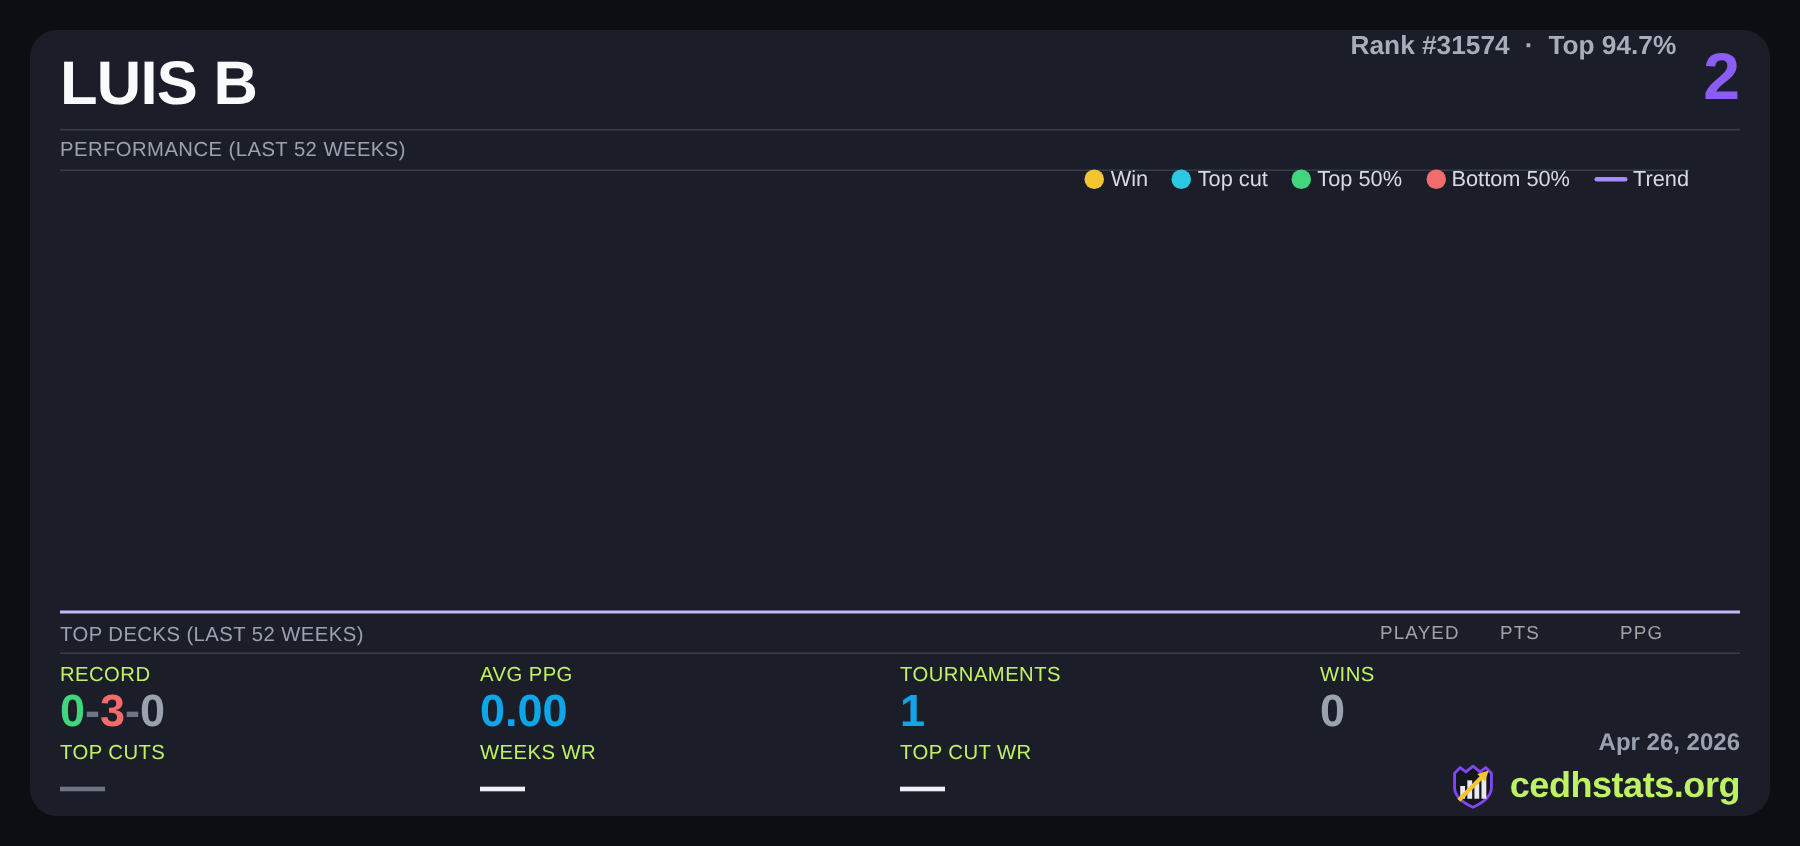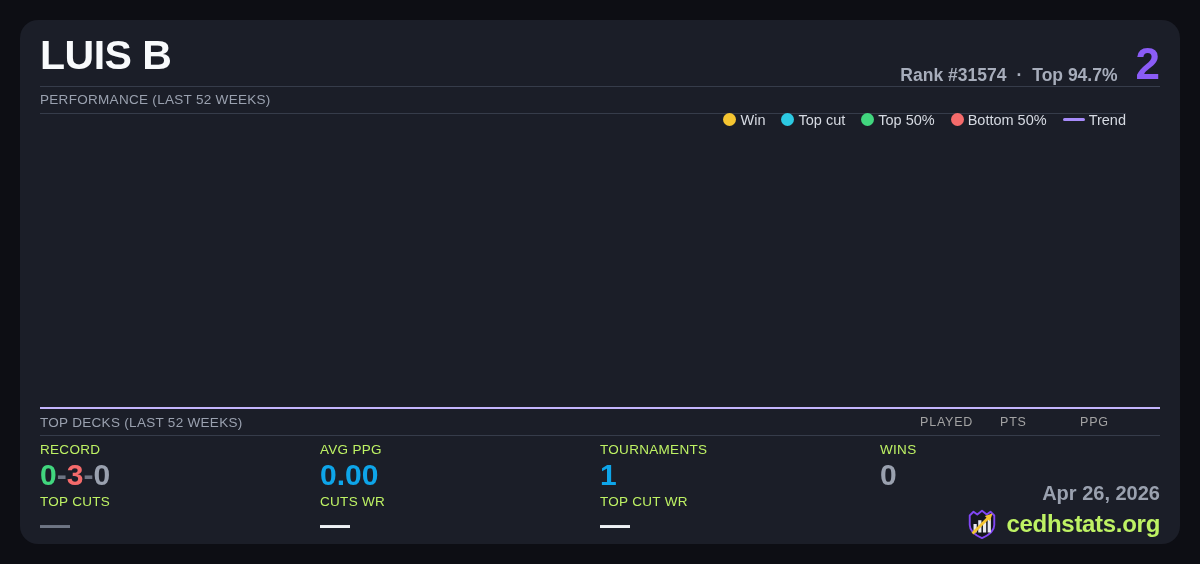--- a/index.html
+++ b/index.html
@@ -17,21 +17,21 @@
   .header-row{
     position:absolute;left:20px;top:0;width:1120px;height:66px;
     border-bottom:1px solid #363c4a;
   }
   .player-name{
     position:absolute;left:0;top:13px;
     font-size:41px;font-weight:800;letter-spacing:-0.5px;color:#f8fafc;line-height:1.1;
   }
   .header-right{
     position:absolute;right:0;top:0;height:66px;
-    display:flex;align-items:flex-end;gap:18px;
+    display:flex;align-items:flex-start;gap:18px;
   }
   .rank-line{font-size:17.5px;font-weight:600;color:#a7adbb;display:flex;gap:10px;align-items:center;}
   .score{font-size:44px;font-weight:800;color:#8b5cf6;line-height:1;margin-top:10px;}
   
   .perf-row{
     position:absolute;left:20px;top:66px;width:1086px;height:27px;
     border-bottom:1px solid #363c4a;
     display:flex;justify-content:space-between;align-items:center;
   }
   .section-title{font-size:13.5px;color:#9aa1af;letter-spacing:0.3px;}
@@ -68,21 +68,21 @@
   .rec-draw{color:#9aa1af;}
   .rec-sep{color:#6e7584;}
   .stat-dash{font-size:30px;font-weight:700;line-height:1.05;margin-top:0;}
   .dash-gray{color:#6e7584;}
   .dash-white{color:#eef1f5;}
   
   .footer{
     position:absolute;right:20px;bottom:3px;
     display:flex;flex-direction:column;align-items:flex-end;
   }
-  .date{font-size:20px;font-weight:600;color:#9aa1af;margin-bottom:2px;margin-left:28px;}
+  .date{font-size:16px;font-weight:600;color:#9aa1af;margin-bottom:2px;margin-left:28px;}
   .brand-row{display:flex;align-items:center;gap:8px;}
   .brand-name{font-size:24px;font-weight:700;color:#bef264;letter-spacing:-0.3px;}
 </style>
 </head>
 <body>
 
 <div class="card">
 
   <div class="header-row">
     <div class="player-name">LUIS B</div>
@@ -156,21 +156,21 @@
       <span class="stat-label">WINS</span>
       <span class="stat-value val-gray">0</span>
     </div>
 
     <div class="stat-cell">
       <span class="stat-label">TOP CUTS</span>
       <span class="stat-dash dash-gray">—</span>
     </div>
 
     <div class="stat-cell">
-      <span class="stat-label">CUTS WR</span>
+      <span class="stat-label">WEEKS WR</span>
       <span class="stat-dash dash-white">—</span>
     </div>
 
     <div class="stat-cell">
       <span class="stat-label">TOP CUT WR</span>
       <span class="stat-dash dash-white">—</span>
     </div>
 
     <div class="stat-cell"></div>
   </div>

